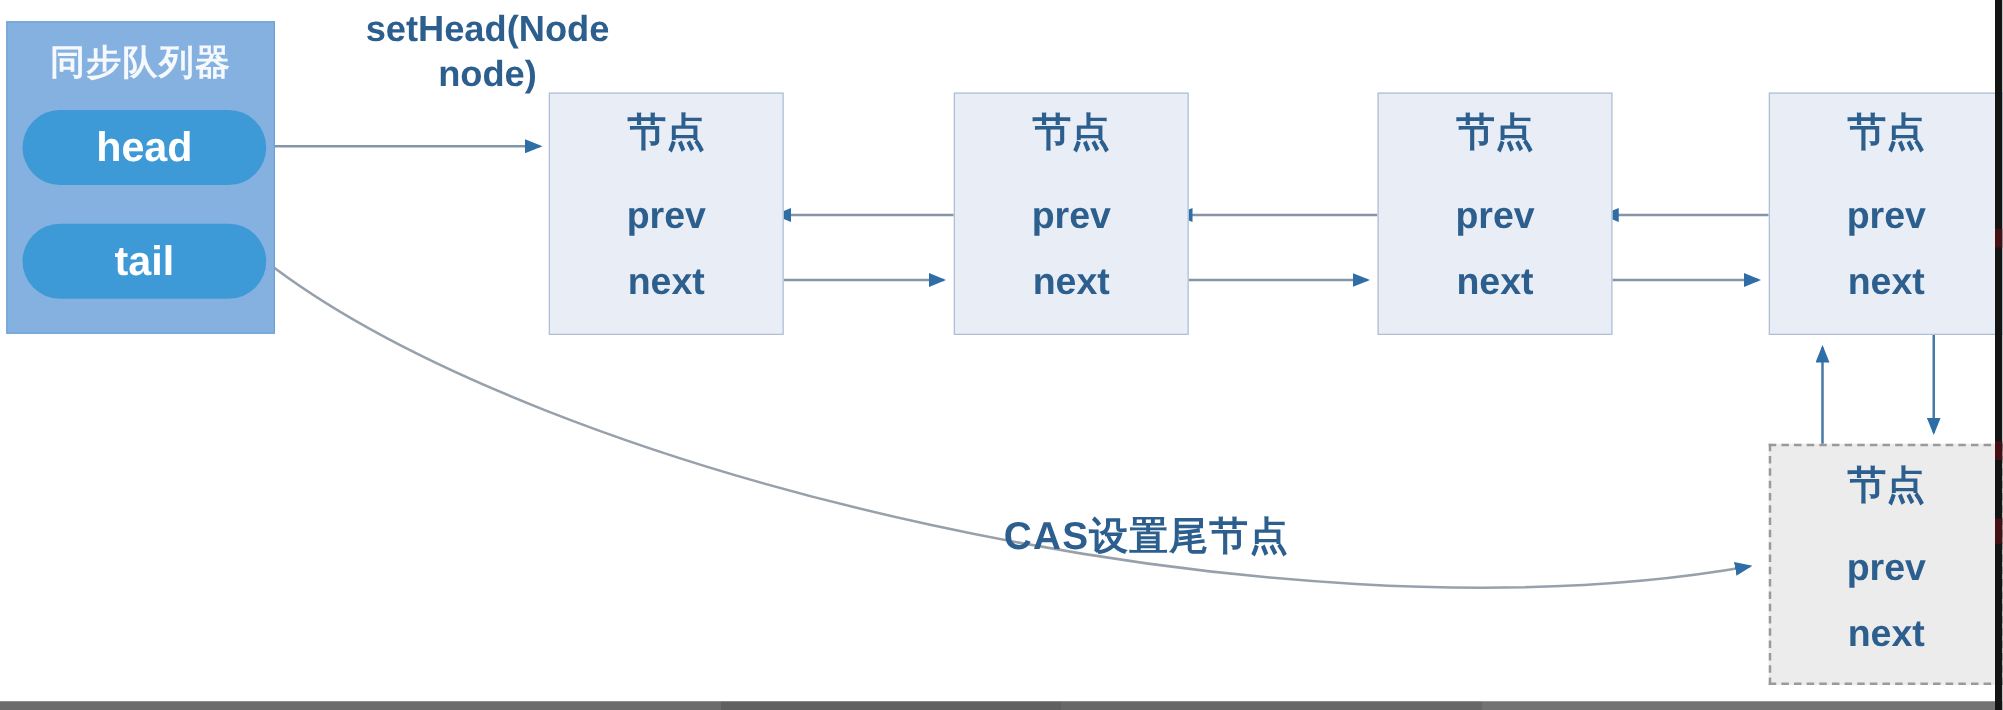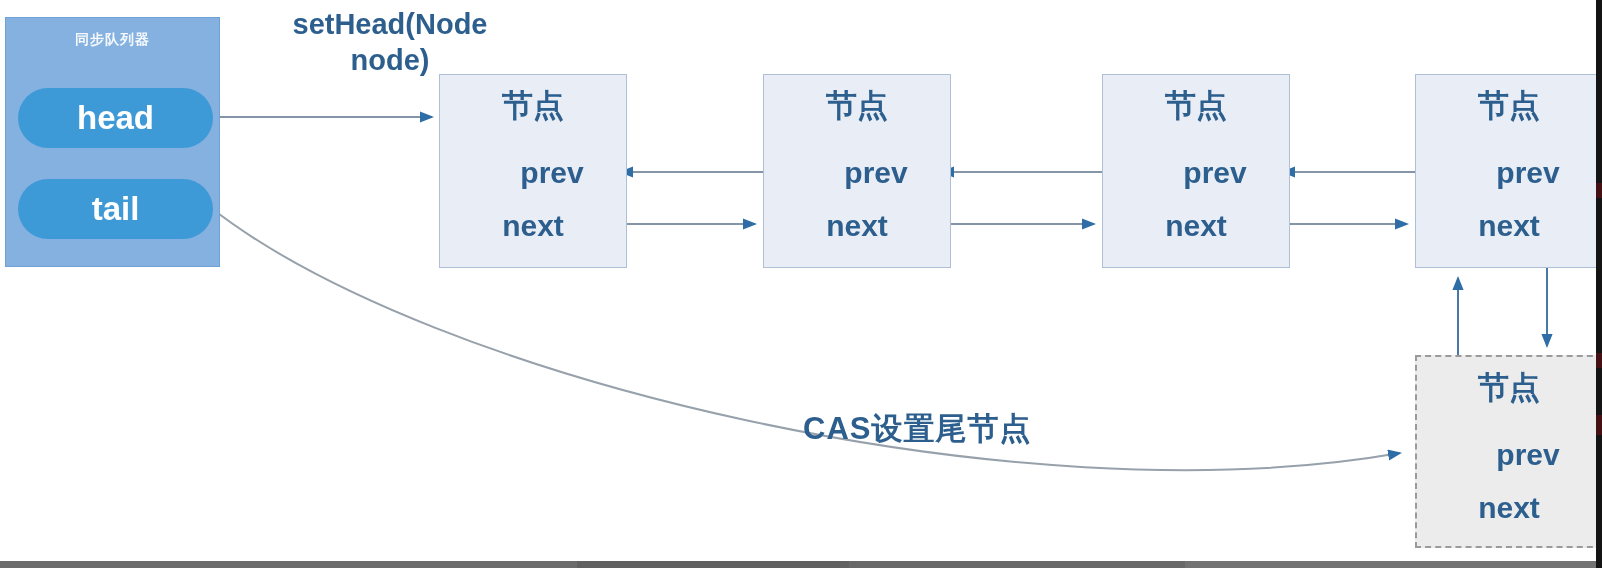--- a/index.html
+++ b/index.html
@@ -27,33 +27,33 @@
 
   svg.arrows{position:absolute;left:0;top:0;width:1602px;height:568px;pointer-events:none;}
   svg.arrows path.h{stroke:var(--arrow-line);stroke-width:2;fill:none;}
   svg.arrows path.v{stroke:var(--arrow-vert);stroke-width:2;fill:none;}
   svg.arrows path.c{stroke:var(--curve-line);stroke-width:2;fill:none;}
   svg.arrows marker path{fill:var(--arrow-head);stroke:none;}
 
   .sync-box{position:absolute;left:5px;top:17px;width:215px;height:250px;
     background:var(--sync-box);border:1px solid var(--sync-border);}
   .sync-title{position:absolute;left:0;top:13px;width:100%;text-align:center;
-    color:rgba(255,255,255,.92);font-size:14px;font-weight:700;letter-spacing:1px;}
+    color:rgba(255,255,255,.92);font-size:28px;font-weight:700;letter-spacing:1px;}
   .pill{position:absolute;left:12px;width:195px;height:60px;border-radius:30px;
     background:var(--pill);color:var(--pill-text);font-size:33px;font-weight:700;
     display:flex;align-items:center;justify-content:center;}
   .pill.head{top:70px;}
   .pill.tail{top:161px;}
 
   .node{position:absolute;top:74px;width:188px;height:194px;
     background:var(--node-fill);border:1px solid var(--node-border);}
   .node .t{position:absolute;width:100%;text-align:center;color:var(--text-blue);
     font-weight:700;font-size:30px;line-height:32px;}
   .node .title{top:15px;font-size:31px;}
-  .node .prev{top:82px;margin-left:19px;}
+  .node .prev{top:82px;}
   .node .next{top:135px;}
   .node.n1{left:439px;}
   .node.n2{left:763px;}
   .node.n3{left:1102px;}
   .node.n4{left:1415px;}
   .node.dashed{left:1415px;top:355px;height:193px;
     background:var(--dashed-fill);border:2px dashed var(--dashed-border);}
 
   .float-label{position:absolute;color:var(--text-blue);font-weight:700;}
   .set-head{left:278px;top:6px;width:224px;text-align:center;font-size:29px;line-height:36px;}

